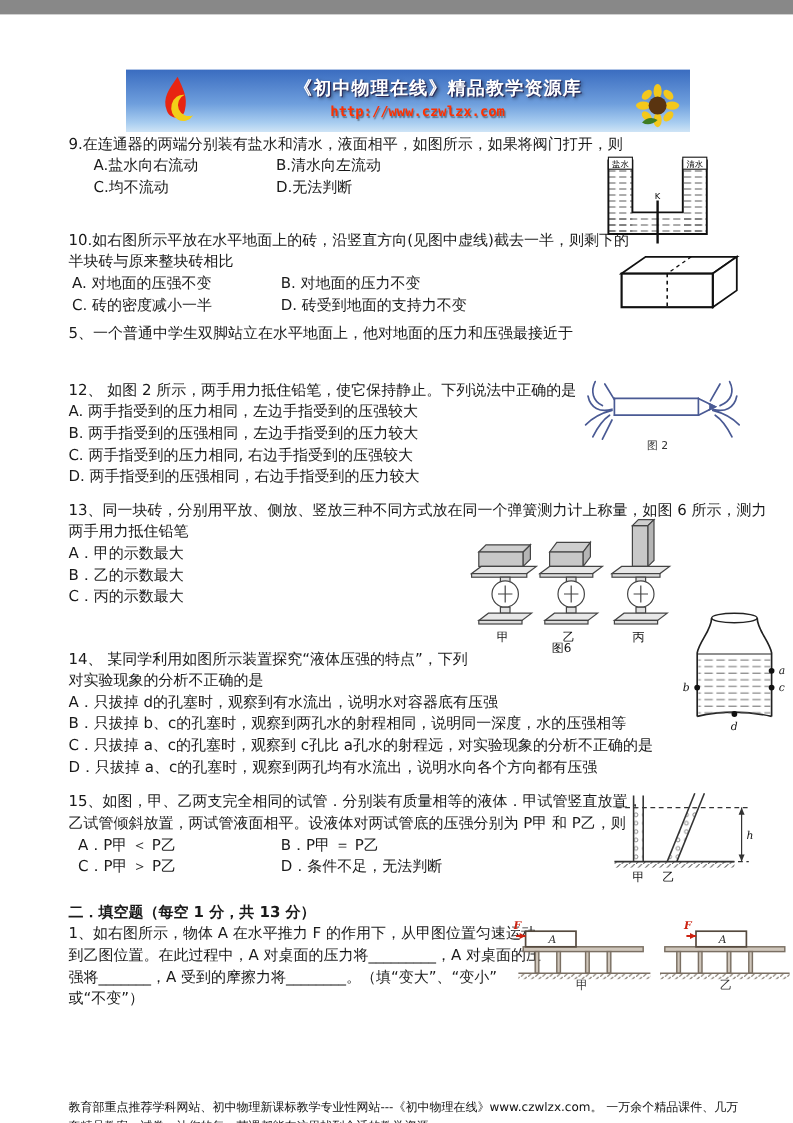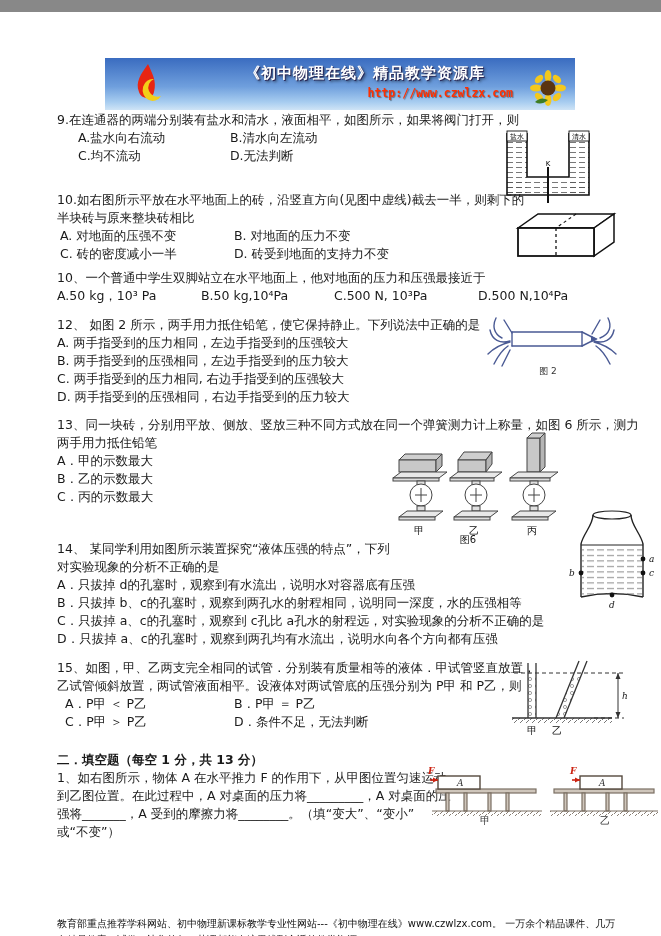--- a/index.html
+++ b/index.html
@@ -14,21 +14,21 @@
   .row .c132{display:inline-block;min-width:129px;}
   .ind21{padding-left:21px;}
   .ind3{padding-left:3px;}
   .ind8{padding-left:8px;}
   
   .banner{position:absolute;left:105px;top:46px;width:470px;height:52px;
           background:linear-gradient(180deg,#3a6cc0 0%,#6f9fdd 55%,#a8cdf0 85%,#cfe4f6 100%);}
   .banner-title{position:absolute;left:78px;top:6px;width:364px;text-align:center;
                 color:#ffffff;font-weight:bold;font-size:15px;letter-spacing:1px;
                 text-shadow:1px 1px 0 #2a2a5a,2px 2px 3px rgba(0,0,0,.55);}
-  .banner-url{position:absolute;left:78px;top:28px;width:330px;text-align:right;
+  .banner-url{position:absolute;left:78px;top:28px;width:330px;text-align:center;
               color:#ff3000;font-weight:bold;font-size:11.5px;
               font-family:"DejaVu Sans Mono",monospace;text-shadow:1px 1px 1px rgba(0,0,0,.4);}
   .logo{position:absolute;left:22px;top:4px;}
   .sunflower{position:absolute;right:8px;top:12px;}
   
   .fig{position:absolute;}
   .footer{position:absolute;left:57px;top:904px;width:588px;font-weight:normal;
           font-size:10px;color:#111;}
   .footer .line{height:16px;line-height:16px;}
   svg text{font-family:"DejaVu Sans",sans-serif;}
@@ -110,27 +110,21 @@
 
   <svg class="fig" style="left:512px;top:196px" width="110" height="52" viewBox="0 0 110 52">
     <polygon points="6,20 26,6 102,6 82,20" fill="#fff" stroke="#111" stroke-width="1.5"></polygon>
     <polygon points="82,20 102,6 102,34 82,48" fill="#fff" stroke="#111" stroke-width="1.5"></polygon>
     <rect x="6" y="20" width="76" height="28" fill="#fff" stroke="#111" stroke-width="1.8"></rect>
     <line x1="44" y1="20" x2="44" y2="48" stroke="#111" stroke-width="1.3" stroke-dasharray="3,3"></line>
     <line x1="64" y1="6" x2="44" y2="20" stroke="#111" stroke-width="1.1" stroke-dasharray="3,3"></line>
   </svg>
 
   <div class="block" style="top:257px">
-    <div class="line">10、一个普通中学生双脚站立在水平地面上，他对地面的压力和压强最接近于</div>
-    <div class="line row">
-      <span class="c140">A.50 kg，10³ Pa</span>
-      <span class="c132">B.50 kg,10⁴Pa</span>
-      <span class="c140">C.500 N, 10³Pa</span>
-      <span>D.500 N,10⁴Pa</span>
-    </div>
+    <div class="line">5、一个普通中学生双脚站立在水平地面上，他对地面的压力和压强最接近于</div>
   </div>
 
   <div class="block" style="top:304px">
     <div class="line">12、 如图 2 所示，两手用力抵住铅笔，使它保持静止。下列说法中正确的是</div>
     <div class="line">A. 两手指受到的压力相同，左边手指受到的压强较大</div>
     <div class="line">B. 两手指受到的压强相同，左边手指受到的压力较大</div>
     <div class="line">C. 两手指受到的压力相同, 右边手指受到的压强较大</div>
     <div class="line">D. 两手指受到的压强相同，右边手指受到的压力较大</div>
   </div>
 

